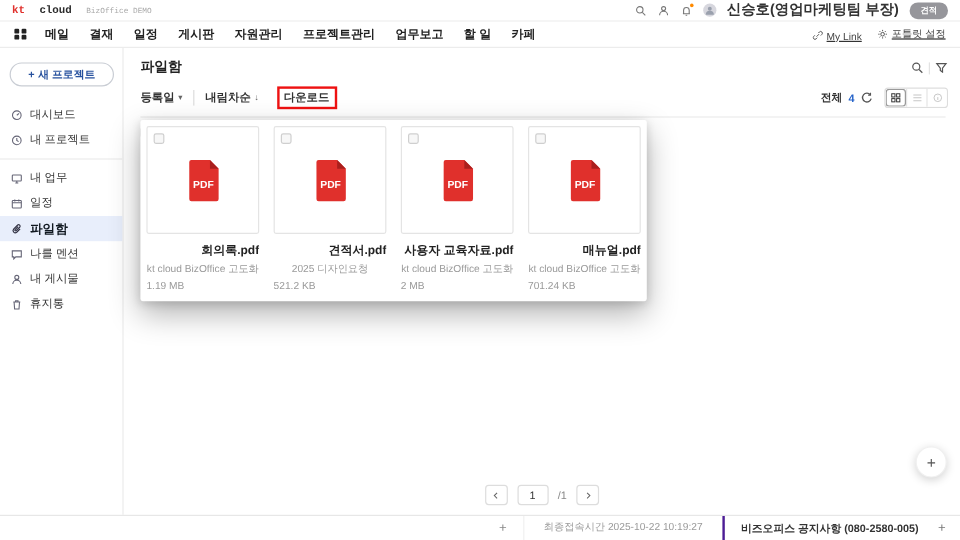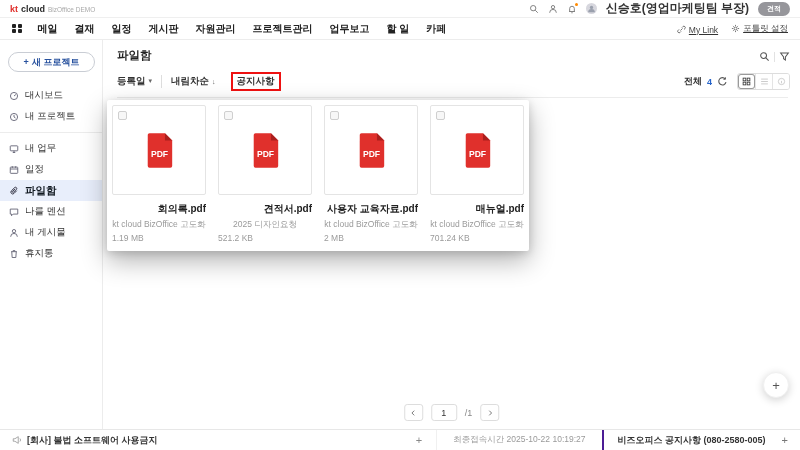--- a/index.html
+++ b/index.html
@@ -2,21 +2,21 @@
 <html><head>
 <meta charset="utf-8">
 <style>
   * { margin:0; padding:0; box-sizing:border-box; }
   html,body { background:#fff; }
   body { font-family:"Liberation Sans","DejaVu Sans",sans-serif; }
   .app { position:relative; width:800px; height:450px; background:#fff; overflow:hidden; color:#333; }
 
   
   .topbar { height:18px; display:flex; align-items:center; justify-content:space-between; padding:0 10px; border-bottom:1px solid #efefef; }
-  .logo { display:flex; align-items:baseline; gap:3px; }
+  .logo { display:flex; align-items:baseline; gap:12px;font-family:Liberation Mono, monospace; }
   .logo-kt { font-size:9px; font-weight:800; color:#e0302c; }
   .logo-cloud { font-size:9px; font-weight:800; color:#2b2b2b; }
   .logo-suffix { font-size:6.5px; color:#a9a9a9; }
   .topbar-right { display:flex; align-items:center; gap:9px; }
   .tb-icon { width:10px; height:10px; display:block; }
   .bell-wrap { position:relative; }
   .bell-dot { position:absolute; top:-1px; right:-1px; width:3px; height:3px; border-radius:50%; background:#ff8a00; }
   .avatar { width:11px; height:11px; border-radius:50%; background:#d7d7de; display:flex; align-items:center; justify-content:center; overflow:hidden; }
   .user-name { font-size:12px; font-weight:700; color:#333; }
   .top-pill { background:#96969b; color:#fff; font-size:7px; font-weight:700; padding:2px 9px; border-radius:9px; border:none; }
@@ -67,21 +67,21 @@
   .seg-cell + .seg-cell { border-left:1px solid #e4e4e4; }
   .seg-cell.active { box-shadow:inset 0 0 0 1px #9a9a9a; border-radius:3px; }
   .seg-cell svg { width:9px; height:9px; }
 
   .header-divider { margin-top:7px; border-bottom:1px solid #ececec; }
 
   .selectall-row { display:flex; align-items:center; gap:5px; padding:6px 0 0 14px; }
   .checkbox { width:9px; height:9px; border:1px solid #cfcfcf; border-radius:2px; background:#f7f7f7; flex-shrink:0; cursor:pointer; }
   .selectall-label { font-size:9.5px; font-weight:800; color:#222; }
 
-  .cards-panel { position:absolute; left:4px; top:60px; width:422px; background:#fff; border-radius:2px; padding:5px 5px 8px; display:flex; gap:12px; box-shadow:0 10px 26px rgba(0,0,0,.30), 0 2px 8px rgba(0,0,0,.14); }
+  .cards-panel { position:absolute; left:14px; top:60px; width:422px; background:#fff; border-radius:2px; padding:5px 5px 8px; display:flex; gap:12px; box-shadow:0 10px 26px rgba(0,0,0,.30), 0 2px 8px rgba(0,0,0,.14); }
   .card { width:94px; cursor:pointer; }
   .card-thumb { position:relative; height:90px; border:1px solid #e4e4e4; border-radius:2px; background:#fff; display:flex; align-items:center; justify-content:center; }
   .card-check { position:absolute; top:5px; left:5px; }
   .pdf-icon { width:29px; height:37px; display:block; }
   .card-name { margin-top:7px; text-align:right; font-size:10px; font-weight:800; color:#222; white-space:nowrap; overflow:hidden; }
   .card-project { margin-top:3px; text-align:center; font-size:8.5px; color:#9a9a9a; white-space:nowrap; overflow:hidden; }
   .card-size { margin-top:2px; font-size:8.5px; color:#9a9a9a; }
 
   .pagination { position:absolute; bottom:8px; left:50%; transform:translateX(-50%); display:flex; align-items:center; gap:8px; }
   .pg-btn { width:19px; height:17px; border:1px solid #ddd; border-radius:3px; background:#fff; display:flex; align-items:center; justify-content:center; cursor:pointer; }
@@ -248,21 +248,21 @@
         <div class="sort-row">
           <span class="sort-ctl">
             <span>등록일</span>
             <span class="caret">▾</span>
           </span>
           <span class="sort-ctl">
             <span>내림차순</span>
             <span class="caret">↓</span>
           </span>
           <span class="dl-annotation">
-            <button class="dl-btn">공지사항</button>
+            <button class="dl-btn">다운로드</button>
           </span>
         </div>
 
         <div class="search-tools">
           <svg viewBox="0 0 12 12" fill="none" stroke="#555" stroke-width="1.1">
               <circle cx="5" cy="5" r="3.2"></circle>
               <line x1="7.5" y1="7.5" x2="10.5" y2="10.5"></line>
             </svg>
           <span class="vdiv"></span>
           <svg viewBox="0 0 12 12" fill="none" stroke="#555" stroke-width="1.1">
@@ -381,27 +381,20 @@
               <path d="M4.5 2.5 L8 6 L4.5 9.5"></path>
             </svg>
         </span>
       </div>
 
       <button class="fab">+</button>
     </main>
   </div>
 
   <footer class="footer">
-    <div class="footer-left">
-      <svg viewBox="0 0 12 12" fill="none" stroke="#999" stroke-width="1">
-          <path d="M1.5 4.5 v3 h2 l4 2.5 v-8 l-4 2.5z"></path>
-          <path d="M9.5 4.2 a2.6 2.6 0 0 1 0 3.6"></path>
-        </svg>
-      <span class="footer-notice">[회사] 불법 소프트웨어 사용금지</span>
-    </div>
     <div class="footer-right">
       <button class="f-plus">+</button>
       <span class="f-access">최종접속시간 2025-10-22 10:19:27</span>
       <span class="f-biz">비즈오피스 공지사항 (080-2580-005)</span>
       <button class="f-plus2">+</button>
     </div>
   </footer>
 
 </div>
 

